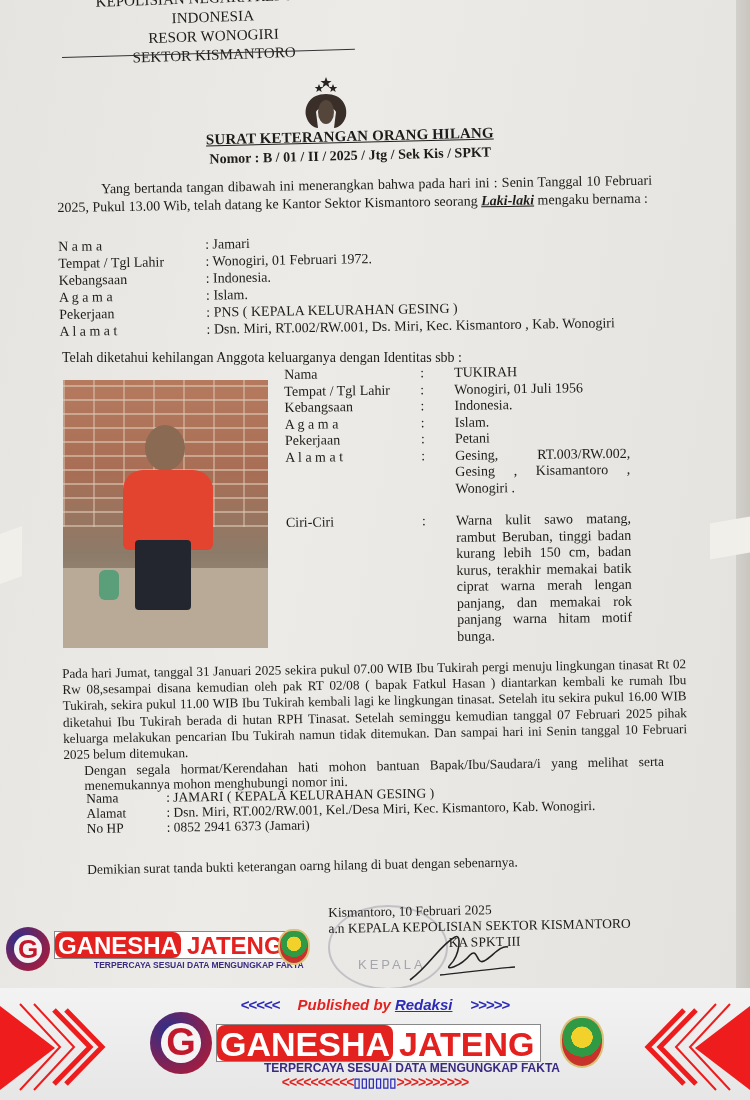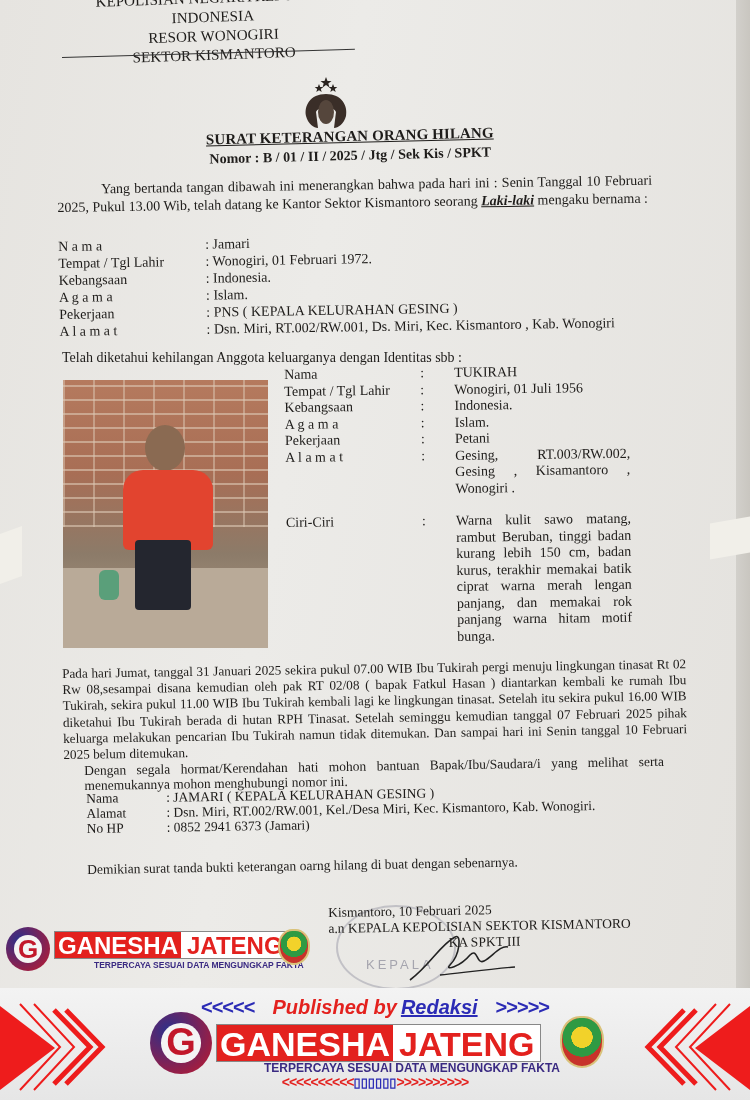--- a/index.html
+++ b/index.html
@@ -71,45 +71,45 @@
   .missing .gap { height: 16px; }
 
   .contact { position: absolute; left: 86px; top: 791px; font-size: 13.5px; line-height: 15px; transform: rotate(-0.9deg); transform-origin: left top; }
   .contact .row { display: flex; }
   .contact .k { width: 80px; }
 
   .closing { position: absolute; left: 87px; top: 862px; font-size: 13.5px; transform: rotate(-1deg); transform-origin: left top; }
 
   .sign { position: absolute; left: 328px; top: 905px; font-size: 13.5px; line-height: 16px; transform: rotate(-1deg); transform-origin: left top; }
   .sign .kapolsek { padding-left: 120px; }
-  .stamp { position: absolute; left: 336px; top: 905px; width: 120px; height: 85px; border: 2px solid rgba(120,120,140,.35); border-radius: 50%; }
+  .stamp { position: absolute; left: 328px; top: 905px; width: 120px; height: 85px; border: 2px solid rgba(120,120,140,.35); border-radius: 50%; }
   .stamp span { position: absolute; left: 28px; top: 50px; font-family: "Liberation Sans", sans-serif; font-size: 13px; letter-spacing: 3px; color: rgba(110,110,130,.55); }
   .signature { position: absolute; left: 400px; top: 925px; width: 120px; height: 60px; }
 
   
   .wm { position: absolute; left: 6px; top: 925px; width: 310px; height: 50px; }
   .g-ring { position: absolute; border-radius: 50%; background: radial-gradient(circle at 30% 30%, #2d2f8a, #c2182b); }
   .g-ring::after { content: ""; position: absolute; inset: 18%; border-radius: 50%; background: #f4f4f4; }
   .g-letter { position: absolute; font-family: "Liberation Sans", sans-serif; font-weight: bold; color: #c2182b; z-index: 2; text-align: center; }
   .brand-box { position: absolute; display: flex; font-family: "Liberation Sans", sans-serif; font-weight: bold; border: 1px solid #888; background: #fff; }
-  .brand-box .ganesha { background: #e3211e; color: #fff; padding: 0 3px; }
+  .brand-box .ganesha { background: #e3211e; color: #fff; padding: 0 3px; border-radius: 8px; }
   .brand-box .jateng { color: #e3211e; padding: 0 6px; }
   .tagline { position: absolute; font-family: "Liberation Sans", sans-serif; font-weight: bold; color: #3a2a82; white-space: nowrap; margin-left: 32px; }
   .crest { position: absolute; border-radius: 45% 45% 50% 50%; background: radial-gradient(circle at 50% 40%, #f2d22a 0 30%, #2f9a43 31% 55%, #c7332a 56%); border: 2px solid #d9c27a; }
 
   
   .footer {
     position: absolute; left: 0; top: 988px; width: 750px; height: 112px;
     background: linear-gradient(180deg, #f3f3f3 0%, #e6e6e6 100%);
     overflow: hidden;
   }
   .footer .tri-left { position: absolute; left: 0; top: 18px; width: 0; height: 0; border-top: 42px solid transparent; border-bottom: 42px solid transparent; border-left: 55px solid #ee1c1c; }
   .footer .tri-right { position: absolute; right: 0; top: 18px; width: 0; height: 0; border-top: 42px solid transparent; border-bottom: 42px solid transparent; border-right: 55px solid #ee1c1c; }
   .chev { position: absolute; top: 14px; width: 90px; height: 90px; }
-  .published { position: absolute; left: 0; top: 8px; width: 750px; text-align: center; font-family: "Liberation Sans", sans-serif; font-weight: bold; font-style: italic; font-size: 20px; }
+  .published { position: absolute; left: 0; top: 8px; width: 750px; text-align: center; font-family: "Liberation Sans", sans-serif; font-weight: bold; font-style: italic; font-size: 15px; }
   .published .arrows { color: #2b2bb5; font-style: normal; letter-spacing: -1px; }
   .published .by { color: #e3211e; margin: 0 4px 0 18px; }
   .published .redaksi { color: #2b2bb5; text-decoration: underline; margin-right: 18px; }
   .bottom-arrows { position: absolute; left: 0; top: 86px; width: 750px; text-align: center; font-family: "Liberation Sans", sans-serif; font-weight: bold; font-size: 14px; color: #e3211e; letter-spacing: -1px; }
   .bottom-arrows .boxes { color: #2b2bb5; letter-spacing: 0; font-size: 13px; }
 </style>
 </head>
 <body>
 
 <div class="paper"></div>

